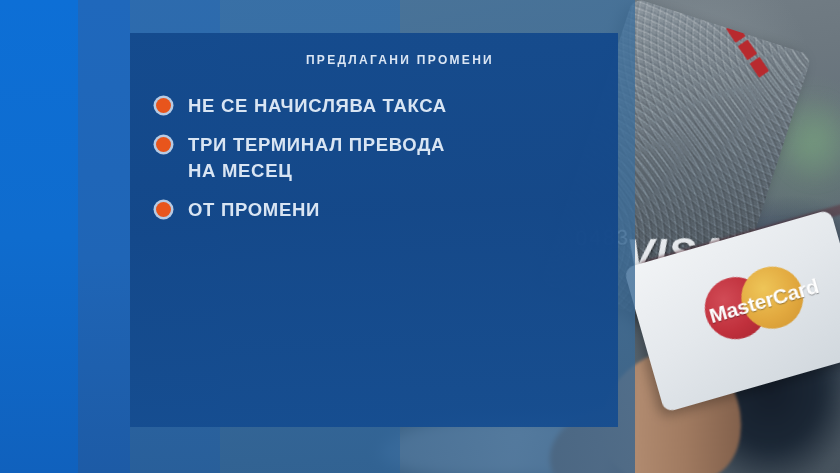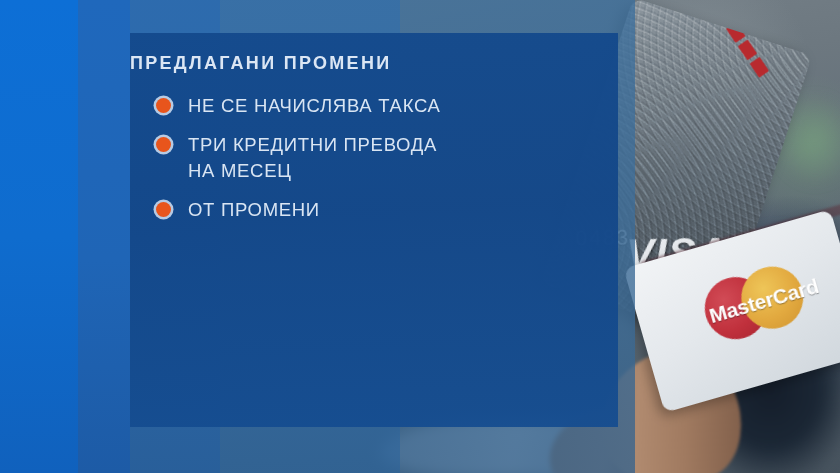--- a/index.html
+++ b/index.html
@@ -239,23 +239,23 @@
   .panel {
     position: absolute;
     left: 130px; top: 33px;
     width: 488px; height: 394px;
     background: linear-gradient(178deg, rgba(19,73,140,.94) 0%, rgba(18,70,136,.93) 45%, rgba(20,76,144,.92) 100%);
   }
   .panel-title {
     position: absolute;
     left: 0; top: 20px;
     width: 540px;
-    text-align: left;
+    text-align: center;
     color: #dbe6f4;
-    font-size: 18px;
+    font-size: 12px;
     font-weight: 700;
     letter-spacing: 2.3px;
   }
   .bullets {
     position: absolute;
     left: 26px; top: 60px;
     width: 450px;
   }
   .bullet-row {
     position: relative;
@@ -266,21 +266,21 @@
     position: absolute;
     left: 0px; top: 5px;
     width: 15px; height: 15px;
     border-radius: 50%;
     background: #e8551c;
     box-shadow: 0 0 0 2.5px rgba(196,214,236,.92);
   }
   .bullet-line {
     color: #d9e5f3;
     font-size: 18.5px;
-    font-weight: 400;
+    font-weight: 700;
     letter-spacing: .7px;
     line-height: 26px;
     white-space: nowrap;
   }
 </style>
 </head>
 <body>
 
 <div id="screen">
 
@@ -328,21 +328,21 @@
     <div class="panel-title">ПРЕДЛАГАНИ ПРОМЕНИ</div>
     <div class="bullets">
 
       <div class="bullet-row">
         <span class="dot"></span>
         <div class="bullet-line">НЕ СЕ НАЧИСЛЯВА ТАКСА</div>
       </div>
 
       <div class="bullet-row">
         <span class="dot"></span>
-        <div class="bullet-line">ТРИ КРЕДИТНИ ПРЕВОДА</div>
+        <div class="bullet-line">ТРИ ТЕРМИНАЛ ПРЕВОДА</div>
         <div class="bullet-line">НА МЕСЕЦ</div>
       </div>
 
       <div class="bullet-row">
         <span class="dot"></span>
         <div class="bullet-line">ОТ ПРОМЕНИ</div>
       </div>
 
     </div>
   </div>

